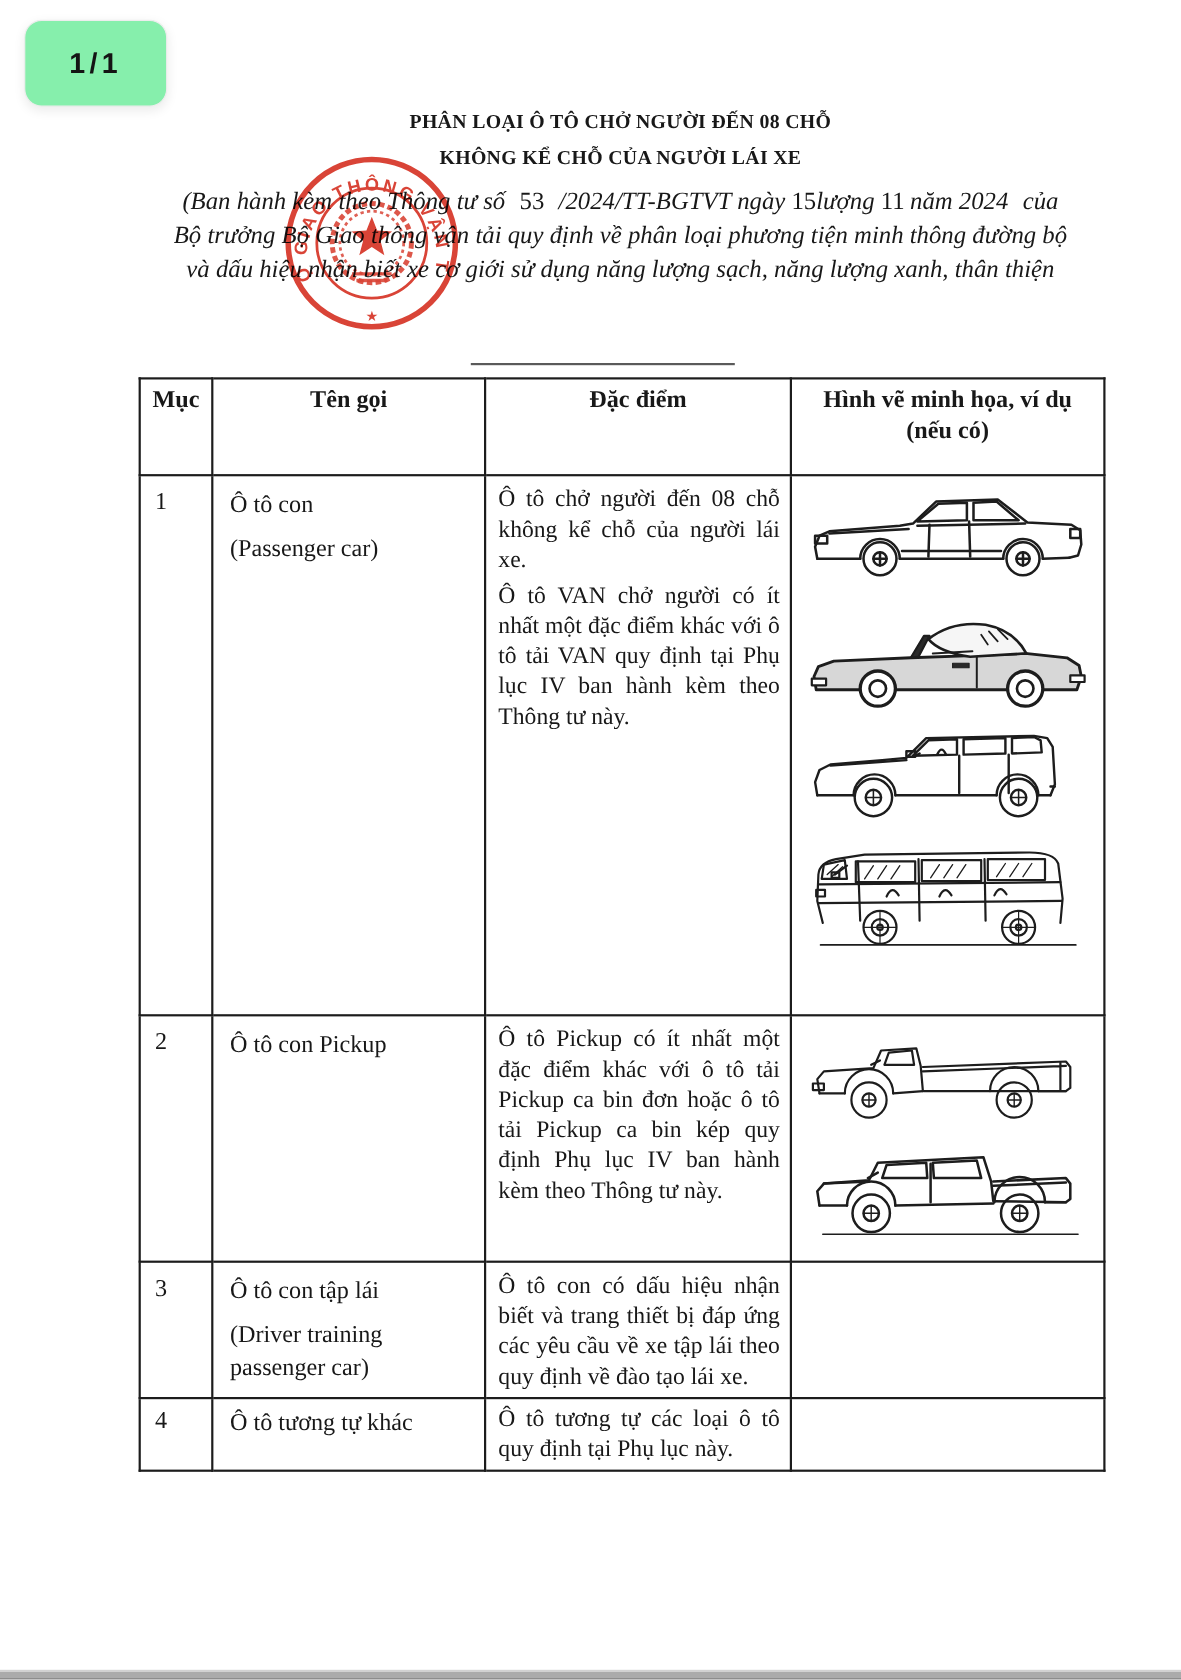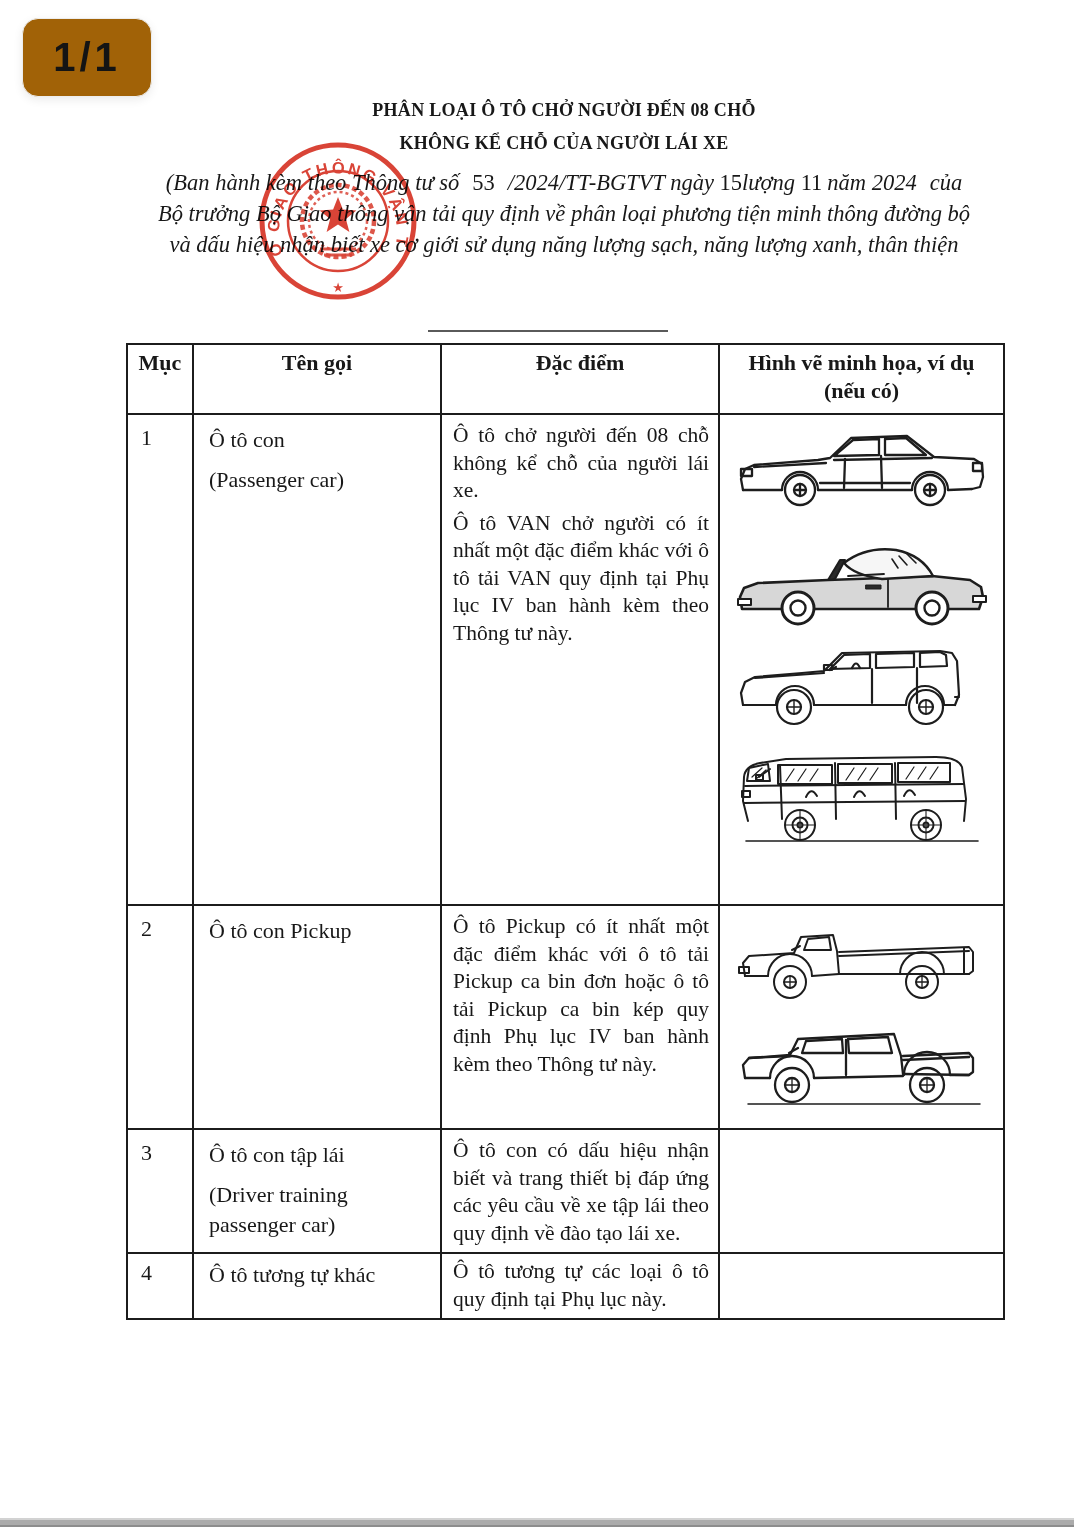--- a/index.html
+++ b/index.html
@@ -4,25 +4,25 @@
 <style>
   html,body{margin:0;padding:0;}
   body{
     width:1074px;height:1527px;position:relative;background:#ffffff;
     font-family:"Liberation Serif","DejaVu Serif",serif;color:#181818;
     overflow:hidden;
   }
   
   .page-badge{
     position:absolute;left:22px;top:18px;width:128px;height:77px;
-    background:#a16207;border:1px solid #ededed;border-radius:16px;
+    background:#86efac;border:1px solid #ededed;border-radius:16px;
     box-shadow:0 3px 10px rgba(0,0,0,.08);
     display:flex;align-items:center;justify-content:center;
     font-family:"Liberation Sans","DejaVu Sans",sans-serif;
-    font-weight:700;font-size:40px;letter-spacing:4px;color:#141414;
+    font-weight:700;font-size:26px;letter-spacing:4px;color:#141414;
   }
   
   .title-block{
     position:absolute;left:97px;top:94px;width:934px;text-align:center;
   }
   .appendix{font-size:22px;font-weight:bold;line-height:30px;}
   .doc-title{font-size:18px;font-weight:bold;line-height:33px;letter-spacing:.3px;}
   .preamble{font-style:italic;font-size:22.5px;line-height:31px;margin-top:7px;}
   .preamble .upright{font-style:normal;text-align:center;}
   .sp-wide{margin:0 13px;}
@@ -105,21 +105,21 @@
 <div class="divider"></div>
 
 <table class="cls">
   <colgroup>
       <col style="width:66px">
       <col style="width:248px">
       <col style="width:278px">
       <col style="width:285px">
     </colgroup>
   <tbody>
-      <tr style="height:70px">
+      <tr style="height:88px">
     <th class="hdr">Mục</th>
     <th class="hdr">Tên gọi</th>
     <th class="hdr">Đặc điểm</th>
     <th class="hdr">
       <div>Hình vẽ minh họa, ví dụ</div>
       <div>(nếu có)</div>
     </th>
   </tr>
 
   <tr style="height:491px">

